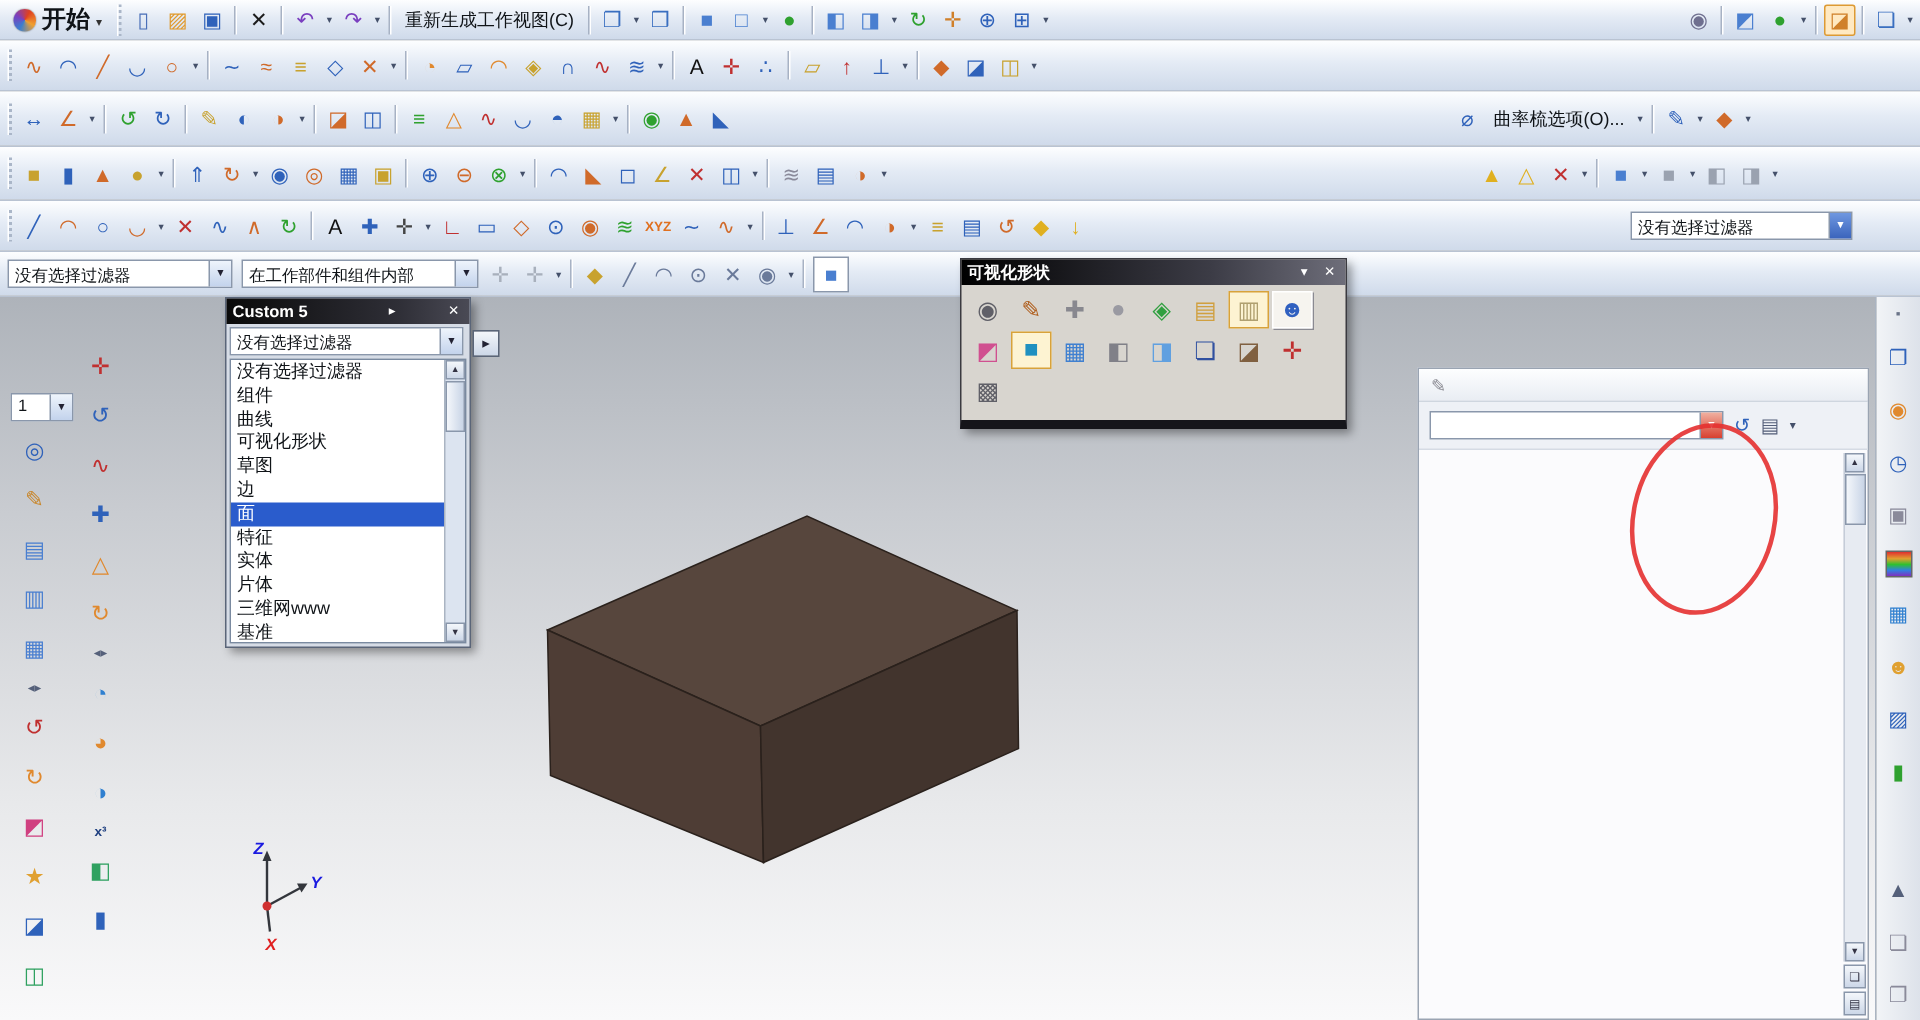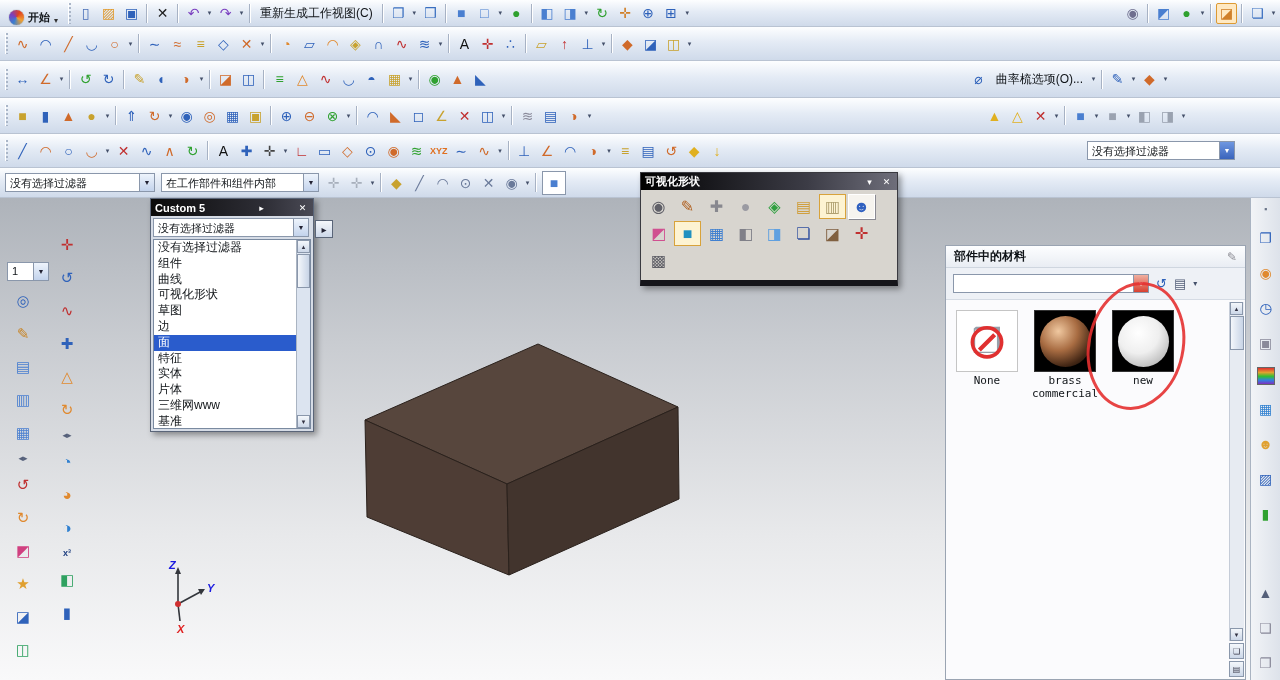--- a/index.html
+++ b/index.html
@@ -19,21 +19,21 @@
   .tb-item.icon.active { background:#ffe9c2; border-color:#dd9a33; }
   .tb-item.framed { width:24px; height:24px; margin:0 2px; display:flex; align-items:center; justify-content:center;
                   font-size:14px; background:#fff; border:1px solid #8a97ab; }
   .tb-item.drop { width:9px; height:20px; display:flex; align-items:center; justify-content:center; font-size:7px; color:#44506a; }
   .tb-item.sep { width:0; height:19px; border-left:1px solid #a7b2c4; border-right:1px solid #ffffff; margin:0 3px; }
   .tb-item.handle { width:3px; height:21px; margin:0 3px; border-left:1px solid #fff;
                     background:repeating-linear-gradient(180deg,#aab6c8 0 2px,rgba(0,0,0,0) 2px 4px); }
   .tb-item.flex { flex:1 1 auto; }
   .tb-item.text { font-size:12px; padding:0 6px; white-space:nowrap; color:#101418; }
   .tb-item.mini { font-size:9px; font-weight:bold; padding:0 2px; display:flex; align-items:center; }
-  .start-btn { display:flex; align-items:flex-end; gap:4px; padding:0 7px; height:23px; font-size:11px; font-weight:bold; color:#101418; }
+  .start-btn { display:flex; align-items:center; gap:4px; padding:0 7px; height:23px; font-size:16px; font-weight:bold; color:#101418; }
   .nx-logo { width:15px; height:15px; border-radius:50%;
              background:conic-gradient(from 30deg,#e04020,#f0a030,#3a7fd0,#7a3fbf,#e04020); box-shadow:0 0 1px #555; }
   .mini-arrow::after { content:"▾"; font-size:8px; color:#333; }
 
   
   .combo { display:flex; align-items:stretch; height:19px; background:#fff; border:1px solid #8a97ab; font-size:11px; flex:none; margin:0 3px; }
   .combo .val { padding:2px 4px; white-space:nowrap; overflow:hidden; flex:1; color:#101418; }
   .combo .arr { width:15px; background:linear-gradient(#eef4fc,#c3d3ec); border-left:1px solid #8a97ab;
                 display:flex; align-items:center; justify-content:center; }
   .combo .arr::after { content:"▼"; font-size:7px; color:#223; }
@@ -301,49 +301,31 @@
         <span class="vz-icon" style="color: rgb(96, 160, 224);">◨</span>
         <span class="vz-icon" style="color: rgb(48, 80, 160);">❏</span>
         <span class="vz-icon" style="color: rgb(128, 96, 64);">◪</span>
         <span class="vz-icon" style="color: rgb(192, 48, 48);">✛</span>
         <span class="vz-icon" style="color: rgb(96, 96, 104);">▩</span>
       </div>
   </div>
 
   <div id="matpanel">
     <div class="mp-header">
-      <span class="t">部件中的材料</span>
       <span class="mp-edit">✎</span>
     </div>
     <div class="mp-comborow">
       <div class="combo" style="width:196px;margin:0">
         <span class="val"></span>
         <span class="arr red"></span>
       </div>
       <span class="mp-tool" style="color:#2f62ba">↺</span>
       <span class="mp-tool" style="color:#55607a">▤</span>
       <span class="mp-tool" style="color:#44506a;font-size:8px">▾</span>
     </div>
-    <div class="mp-swatches">
-
-        <div class="mp-sw">
-          <div class="mp-thumb none"></div>
-          <div class="mp-label">None</div>
-        </div>
-
-        <div class="mp-sw">
-          <div class="mp-thumb brass"></div>
-          <div class="mp-label">brass commercial</div>
-        </div>
-
-        <div class="mp-sw">
-          <div class="mp-thumb new"></div>
-          <div class="mp-label">new</div>
-        </div>
-      </div>
     <div class="mp-scroll">
       <span class="sc-btn up"></span>
       <span class="sc-thumb" style="width:14px"></span>
       <span class="sc-btn dn"></span>
     </div>
     <div class="mp-extra">
       <span class="sc-btn">❏</span>
       <span class="sc-btn">▤</span>
     </div>
   </div>

